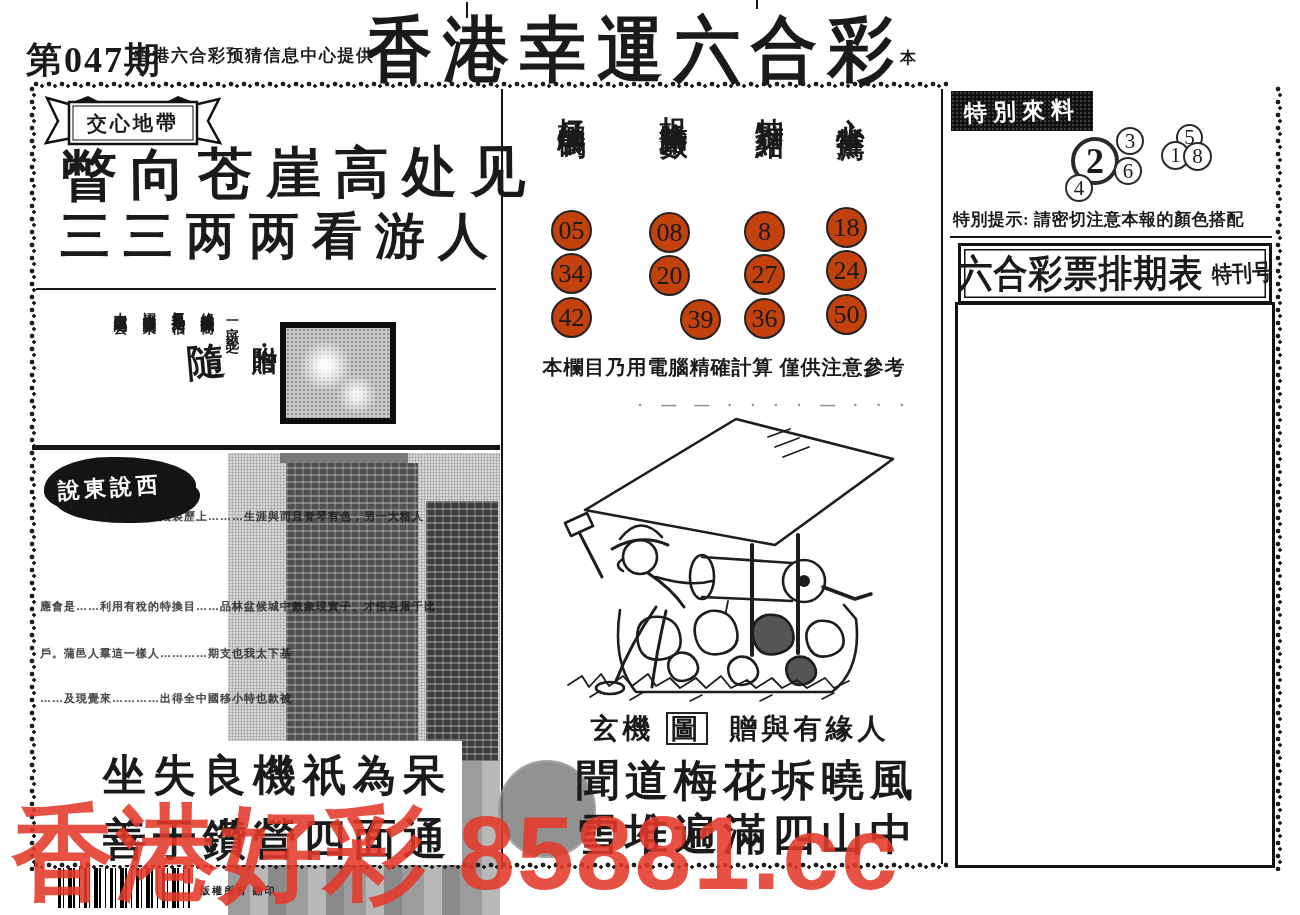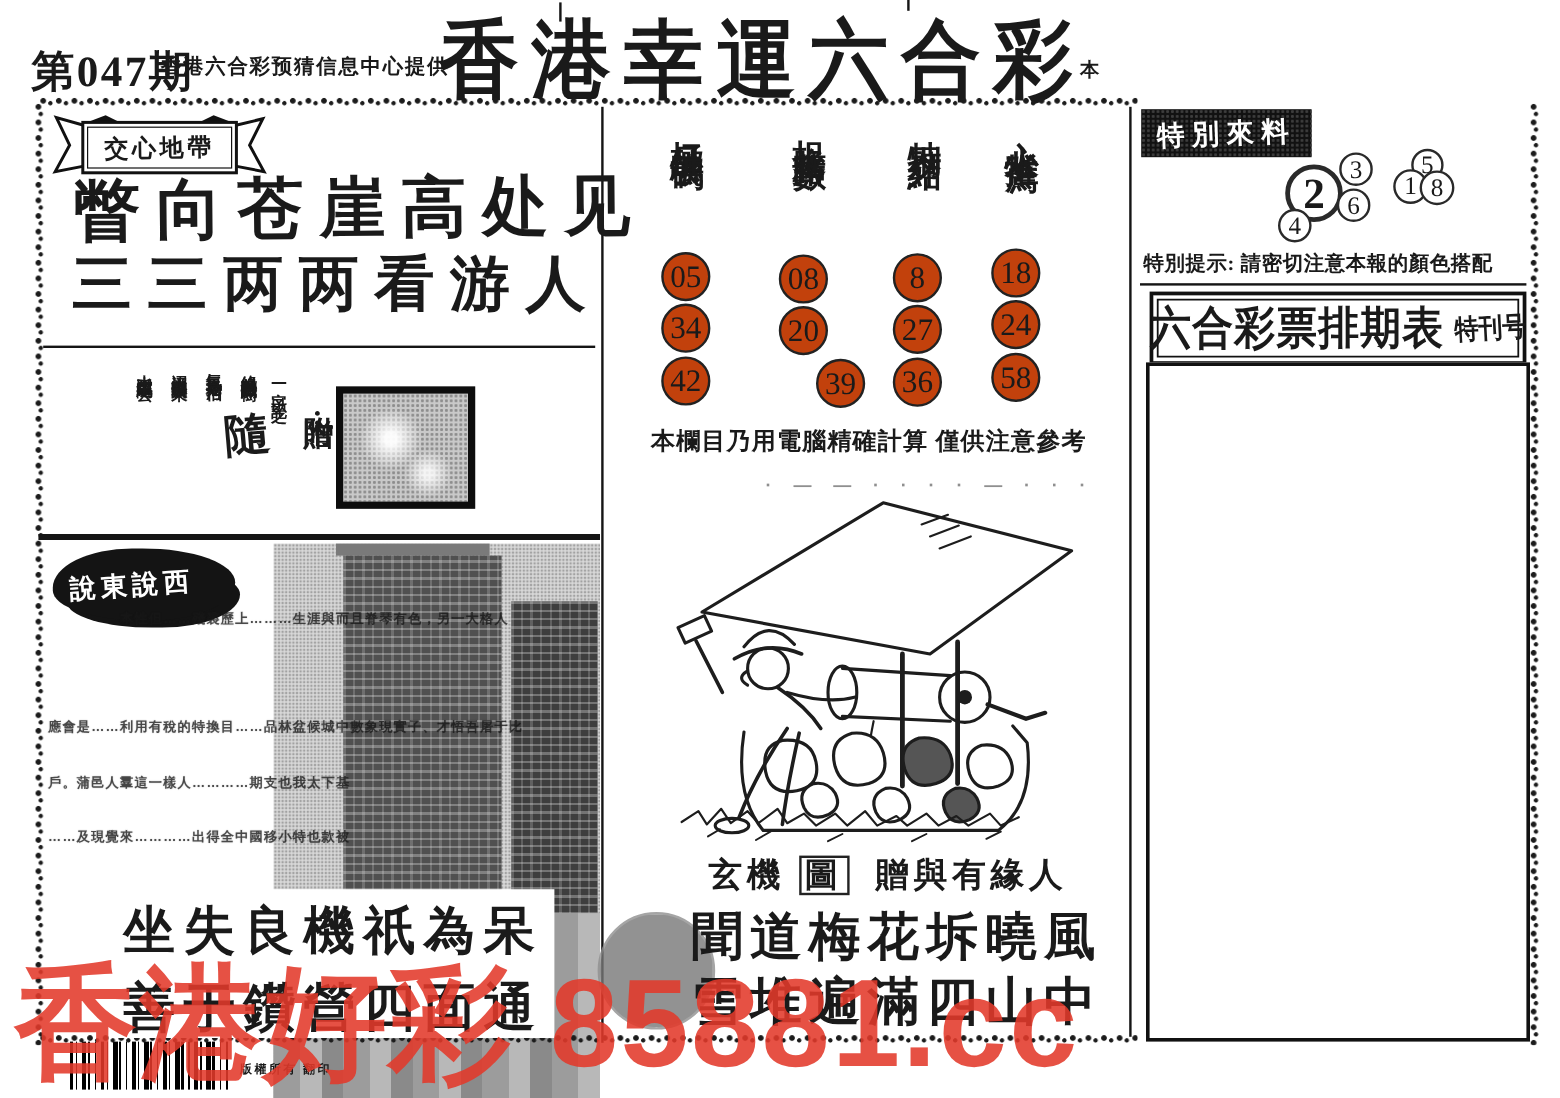--- a/index.html
+++ b/index.html
@@ -138,21 +138,21 @@
 <div class="abs num-circle" style="left:649px;top:212px;">08</div>
 <div class="abs num-circle" style="left:744px;top:211px;">8</div>
 <div class="abs num-circle" style="left:826px;top:207px;">18</div>
 <div class="abs num-circle" style="left:551px;top:253px;">34</div>
 <div class="abs num-circle" style="left:649px;top:255px;">20</div>
 <div class="abs num-circle" style="left:744px;top:254px;">27</div>
 <div class="abs num-circle" style="left:826px;top:250px;">24</div>
 <div class="abs num-circle" style="left:551px;top:297px;">42</div>
 <div class="abs num-circle" style="left:680px;top:299px;">39</div>
 <div class="abs num-circle" style="left:744px;top:298px;">36</div>
-<div class="abs num-circle" style="left:826px;top:294px;">58</div>
+<div class="abs num-circle" style="left:826px;top:294px;">50</div>
 
 <div class="abs serif nowrap" style="left:505px;top:354px;width:438px;text-align:center;font-size:20px;font-weight:900;letter-spacing:1px;">本欄目乃用電腦精確計算  僅供注意參考</div>
 
 <div class="abs nowrap" style="left:638px;top:396px;font-size:15px;font-weight:bold;color:#8f8f8f;letter-spacing:7px;">· — — ·   · · · —   · · ·</div>
 
 <svg class="abs" width="345" height="305" viewBox="0 0 345 305" style="left:560px;top:405px;" fill="none" stroke="#1d1d1d" stroke-width="2.6" stroke-linecap="round" stroke-linejoin="round">
   <path d="M25,105 L176,14 L333,54 L215,140 Z" fill="#fff"></path>
   <path d="M208,32 l22,-8 M215,42 l24,-9 M223,52 l26,-10" stroke-width="1.8"></path>
   <path d="M192,140 L192,250" stroke-width="4"></path>
   <path d="M238,130 L238,248" stroke-width="4"></path>

